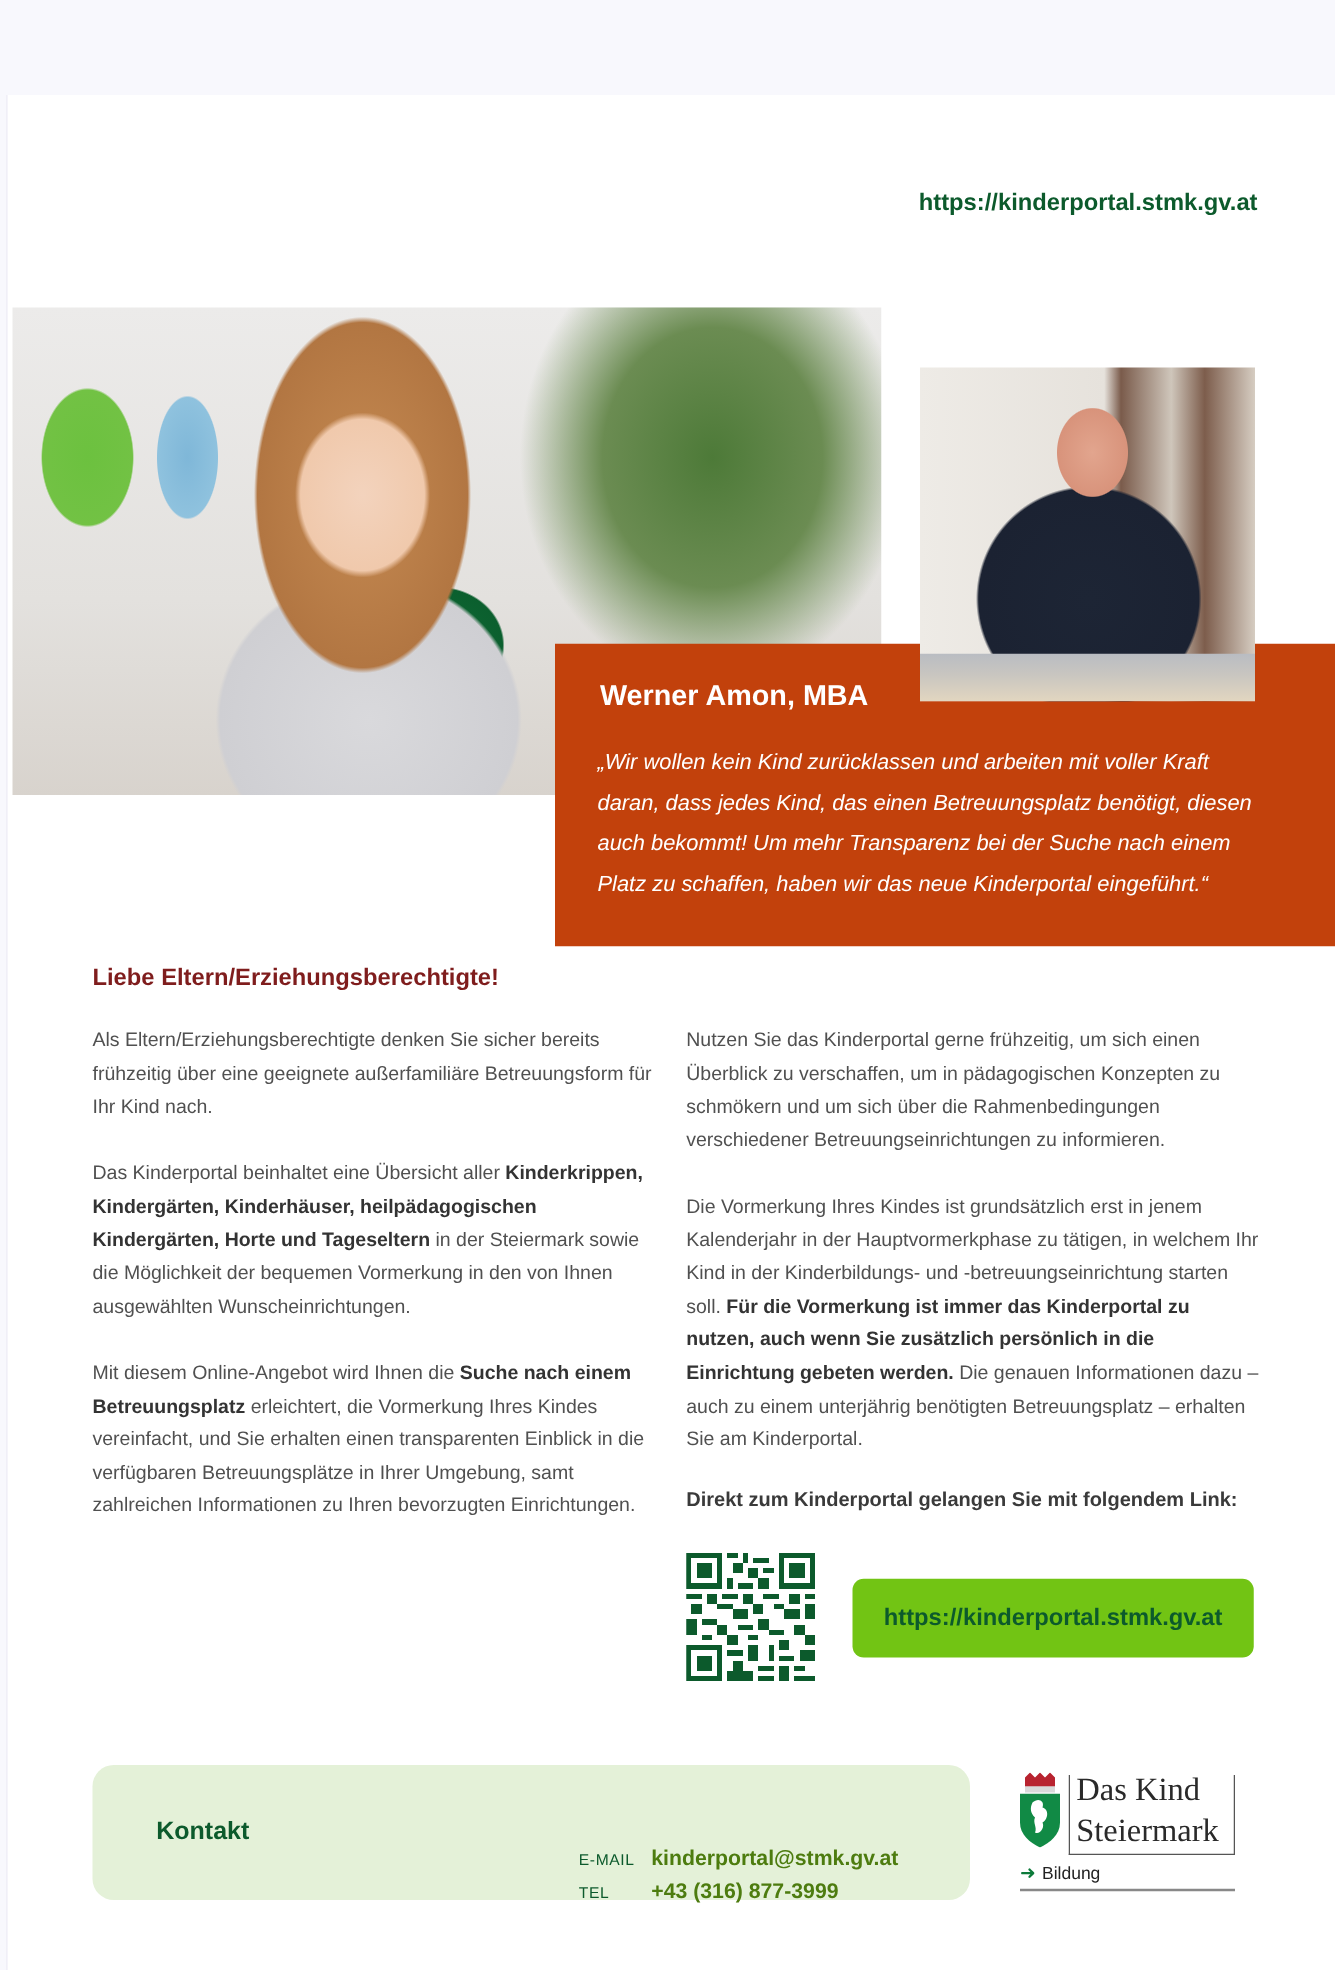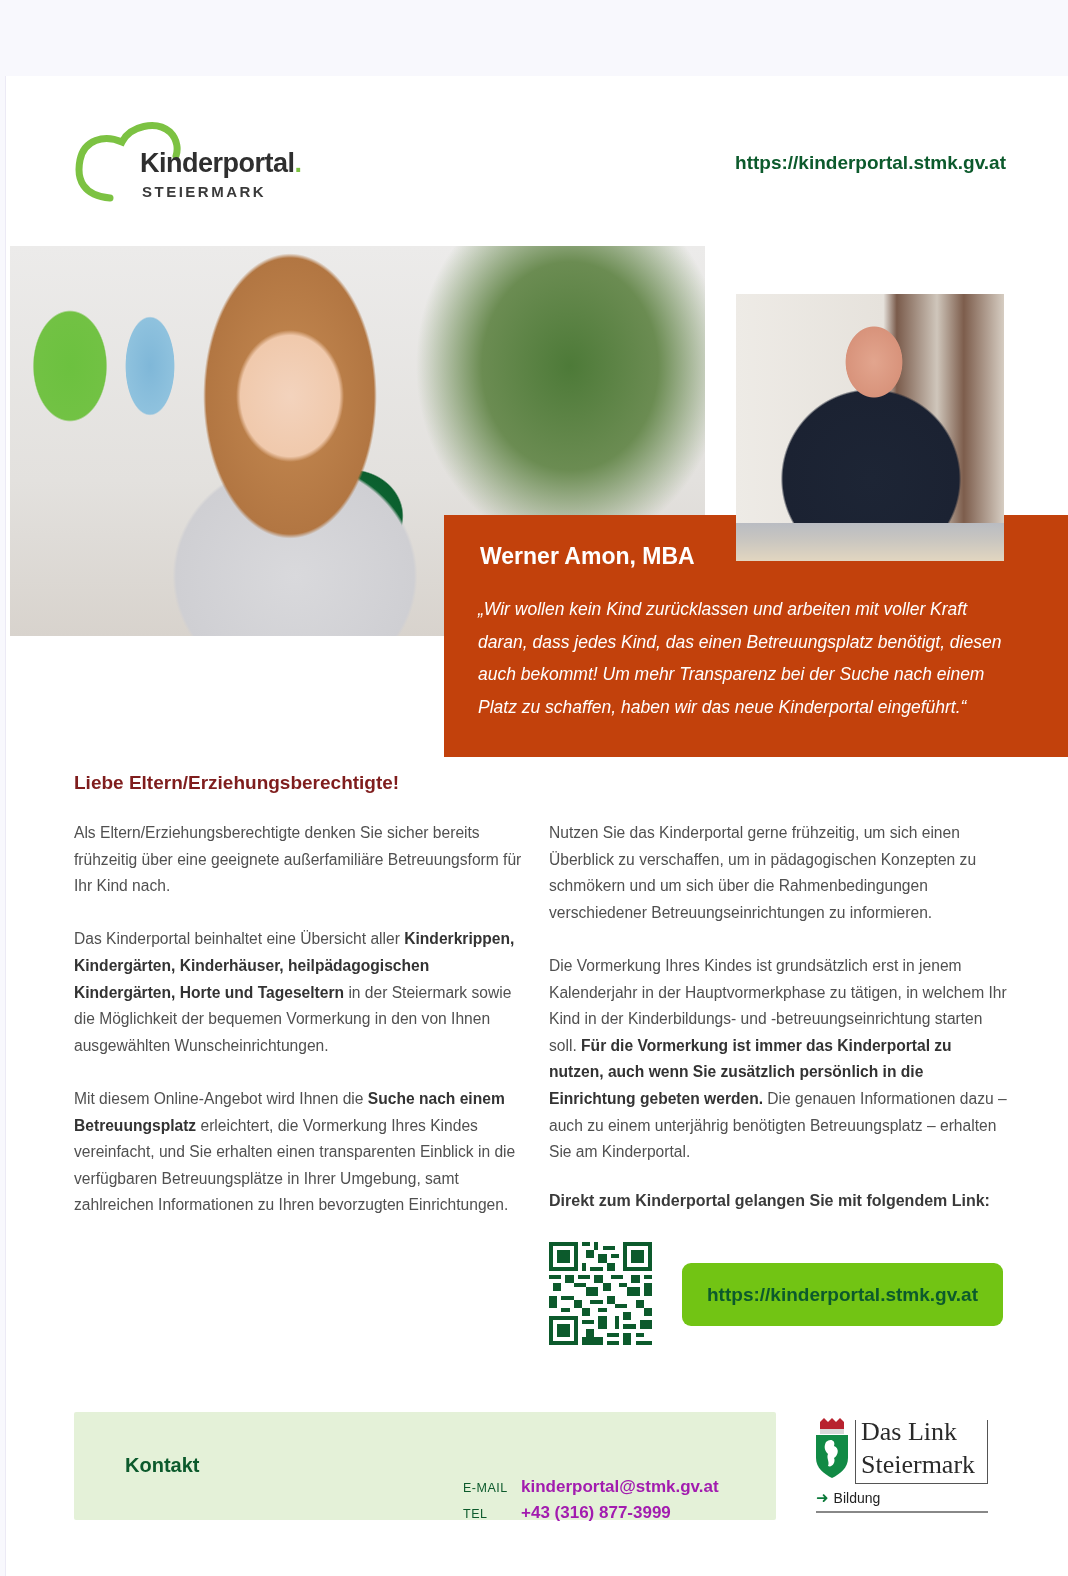--- a/index.html
+++ b/index.html
@@ -87,29 +87,29 @@
   .link-button {
     left: 676px; top: 1187px; width: 321px; height: 63px;
     background: #72c414; border-radius: 9px;
     display: flex; align-items: center; justify-content: center;
     font-size: 19px; font-weight: bold; color: #0c5a2c; text-decoration: none;
   }
 
   
   .contact {
     left: 68px; top: 1336px; width: 702px; height: 108px;
-    background: #e4f1d8; border-radius: 2px;
+    background: #e4f1d8; border-radius: 17px;
   }
   .contact-title {
     position: absolute; left: 51px; top: 42px;
     font-size: 20px; font-weight: bold; color: #0c5a2c;
   }
   .contact-row { position: absolute; left: 389px; display: flex; align-items: baseline; margin-top: 35px; }
   .contact-row .k { width: 58px; font-size: 12.5px; color: #0c5a2c; letter-spacing: 0.5px; }
-  .contact-row .v { font-size: 17px; font-weight: bold; color: #a21caf; }
+  .contact-row .v { font-size: 17px; font-weight: bold; color: #4d7c0f; }
 
   
   .land-logo { left: 808px; top: 1340px; width: 180px; height: 100px; }
   .land-shield { position: absolute; left: 0; top: 2px; width: 36px; height: 60px; }
   .land-box {
     position: absolute; left: 41px; top: 4px; width: 133px; height: 64px;
     border-left: 1.5px solid #555; border-bottom: 1.5px solid #555; border-right: 1.5px solid #555;
     border-top: none;
   }
   .land-line1 {
@@ -122,27 +122,20 @@
   }
   .land-sub { position: absolute; left: 2px; top: 73px; font-size: 14px; color: #222; display: flex; align-items: center; gap: 5px; }
   .land-arrow { color: #0c7a3a; font-weight: bold; font-size: 15px; }
   .land-rule { position: absolute; left: 2px; top: 95px; width: 172px; height: 2px; background: #888; }
 </style>
 </head>
 <body>
 
 <div class="page">
 
-  <div class="abs logo">
-    <svg width="110" height="90" viewBox="0 0 110 90" style="position:absolute;left:0;top:0">
-      <path d="M 36 80 C 10 78, 2 62, 6 42 C 10 22, 30 16, 48 24 C 56 8, 82 2, 96 14 C 104 22, 104 32, 102 38" fill="none" stroke="#7cc242" stroke-width="7" stroke-linecap="round"></path>
-    </svg>
-    <div class="logo-text"><span>Kinderportal</span><span class="logo-dot">.</span></div>
-    <div class="logo-sub">STEIERMARK</div>
-  </div>
 
   <div class="abs header-url">https://kinderportal.stmk.gv.at</div>
 
   <div class="abs child-photo"></div>
 
   <div class="abs quote-box">
     <div class="quote-name">Werner Amon, MBA</div>
     <div class="quote-text">„Wir wollen kein Kind zurücklassen und arbeiten mit voller Kraft daran, dass jedes Kind, das einen Betreuungsplatz benötigt, diesen auch bekommt! Um mehr Transparenz bei der Suche nach einem Platz zu schaffen, haben wir das neue Kinderportal eingeführt.“</div>
   </div>
 
@@ -241,21 +234,21 @@
   </div>
 
   <div class="abs land-logo">
     <svg class="land-shield" viewBox="0 0 36 60">
       <path d="M6 4 L10 0 L14 4 L18 0 L22 4 L26 0 L30 4 L30 14 L6 14 Z" fill="#b8232f"></path>
       <rect x="6" y="11" width="24" height="5" fill="#d9d9d9"></rect>
       <path d="M2 17 L34 17 L34 40 C34 50 26 56 18 60 C10 56 2 50 2 40 Z" fill="#118a45"></path>
       <path d="M12 24 C16 20 22 22 20 28 C26 30 24 38 20 40 C22 44 18 50 14 48 C16 44 12 40 14 36 C10 32 10 28 12 24 Z" fill="#ffffff"></path>
     </svg>
     <div class="land-box"></div>
-    <div class="land-line1">Das Link</div>
+    <div class="land-line1">Das Kind</div>
     <div class="land-line2">Steiermark</div>
     <div class="land-sub">
       <span class="land-arrow">➜</span>
       <span>Bildung</span>
     </div>
     <div class="land-rule"></div>
   </div>
 
 </div>
 

